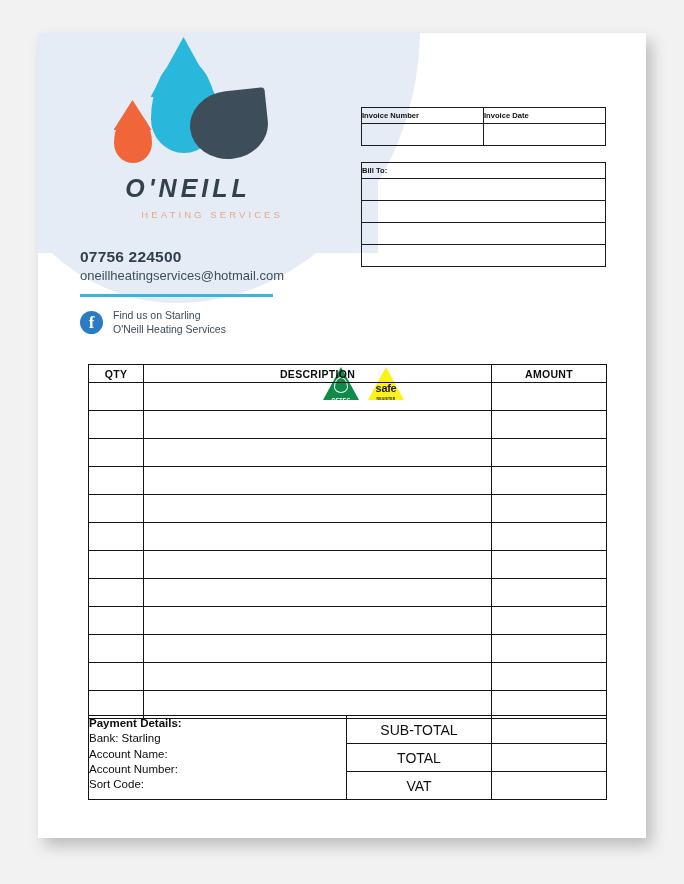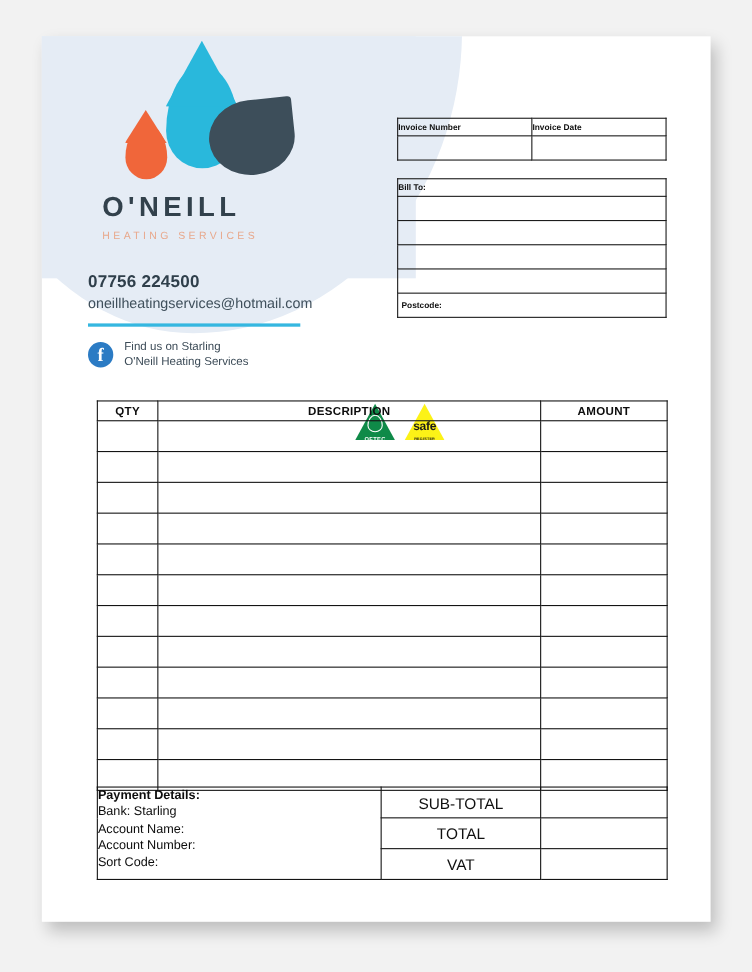--- a/index.html
+++ b/index.html
@@ -93,28 +93,30 @@
   }
   #droplet-orange::before {
     content: "";
     position: absolute;
     left: 0; top: -13px;
     width: 38px; height: 30px;
     background: #f0663a;
     clip-path: polygon(50% 0%, 100% 100%, 0% 100%);
   }
   #logo-name {
+    text-align: center;
     font-size: 25px;
     font-weight: 600;
     letter-spacing: 4px;
     color: #32414c;
     margin-top: 3px;
+    font-style: italic;
   }
   #logo-tagline {
-    text-align: left;
+    text-align: right;
     font-size: 9.5px;
     letter-spacing: 3.1px;
     color: #e8a88c;
     margin-top: 6px;
   }
 
   
   #contact-block {
     position: absolute;
     left: 42px;
@@ -390,23 +392,20 @@
             <td class="blank"></td>
           </tr>
       <tr>
             <td class="blank"></td>
           </tr>
       <tr>
             <td class="blank"></td>
           </tr>
       <tr>
             <td class="blank"></td>
-          </tr>
-      <tr>
-            <td class="blank leftlabel">Postcode:</td>
           </tr>
     </tbody>
       </table>
   </div>
 
   <div id="title-row">
     <div class="badge" id="badge-oftec">
       <div class="tri"></div>
       <div class="inner"></div>
       <div class="label">OFTEC</div>

